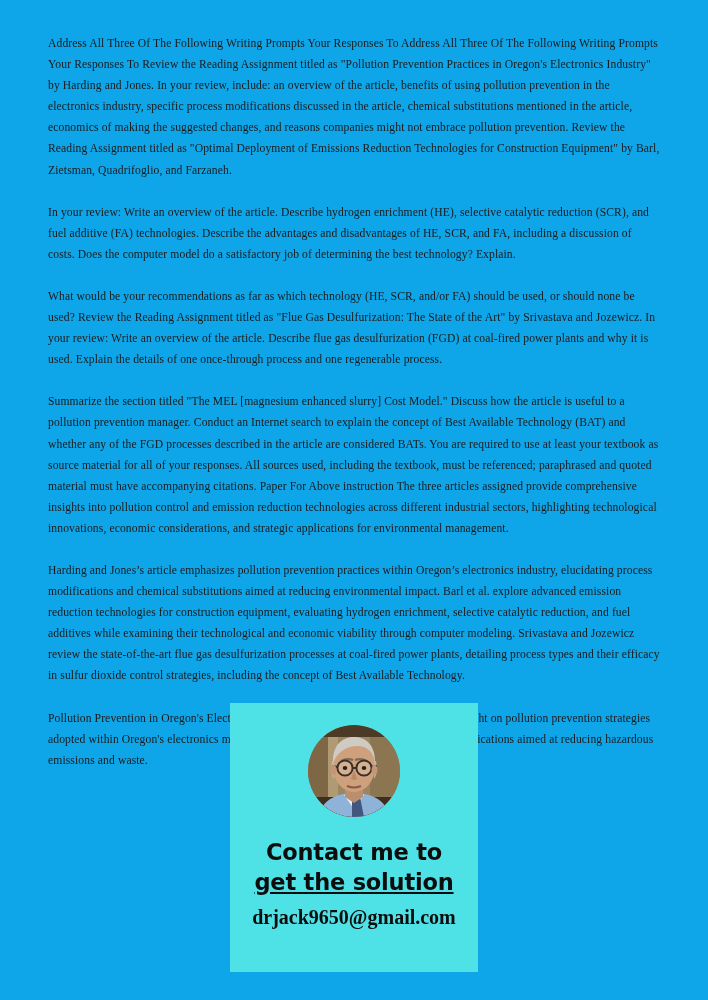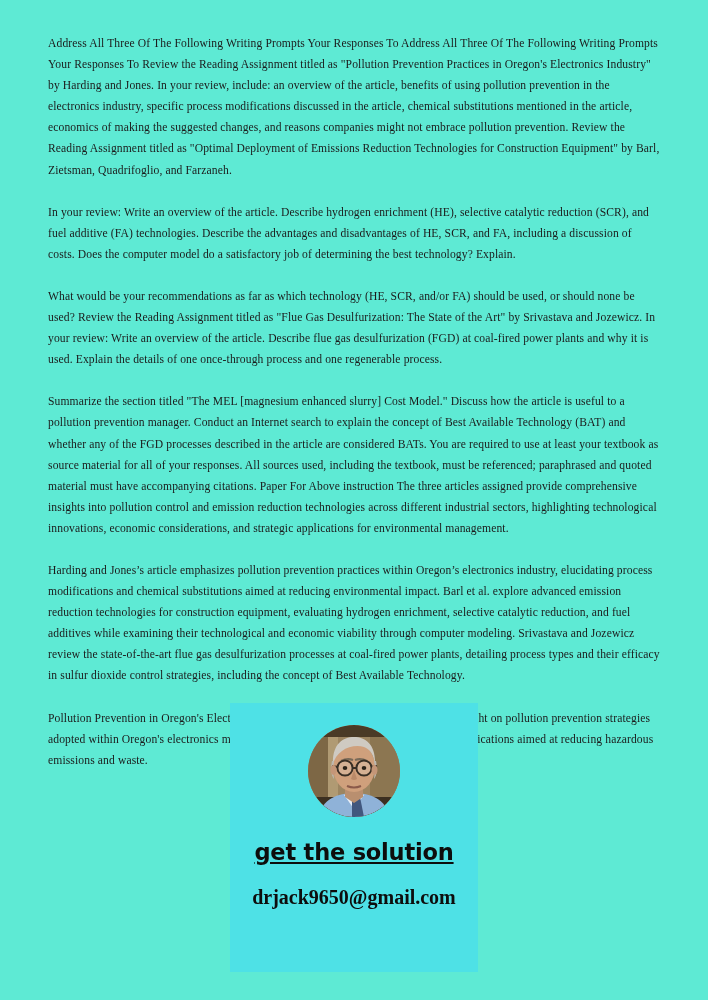--- a/index.html
+++ b/index.html
@@ -14,21 +14,21 @@
     position: relative;
     overflow: hidden;
     font-family: "Liberation Serif", "DejaVu Serif", serif;
   }
 
   #document-page {
     position: absolute;
     left: 0; top: 0;
     width: 708px;
     height: 1000px;
-    background: #5eead4;
+    background: #0ea5e9;
   }
 
   #document-body {
     position: absolute;
     left: 48px;
     top: 33px;
     width: 612px;
   }
 
   .doc-paragraph {
@@ -76,21 +76,21 @@
     font-family: "DejaVu Sans", "Liberation Sans", sans-serif;
     font-weight: bold;
     font-size: 22.5px;
     line-height: 30px;
     color: #0d0d0d;
     letter-spacing: -0.2px;
   }
   #contact-text .line2 { display: block; text-decoration: underline; }
 
   #contact-email {
-    margin-top: 17px;
+    margin-top: 7px;
     width: 100%;
     text-align: center;
     font-family: "Liberation Serif", "DejaVu Serif", serif;
     font-weight: bold;
     font-size: 20px;
     line-height: 26px;
     color: #0d0d0d;
   }
 </style>
 </head>
@@ -152,20 +152,21 @@
 
           <path d="M39 61 q7 3 14 0" stroke="#8a5a4a" stroke-width="2" fill="none"></path>
 
           <ellipse cx="25.5" cy="45" rx="3" ry="5" fill="#c49678"></ellipse>
           <ellipse cx="66.5" cy="45" rx="3" ry="5" fill="#c49678"></ellipse>
         </g>
       </svg>
     </div>
 
     <div id="contact-text">
+      <span class="line1">Contact me to</span>
       <span class="line2">get the solution</span>
     </div>
 
     <div id="contact-email">drjack9650@gmail.com</div>
 
   </div>
 
 </div>
 
 </body></html>

